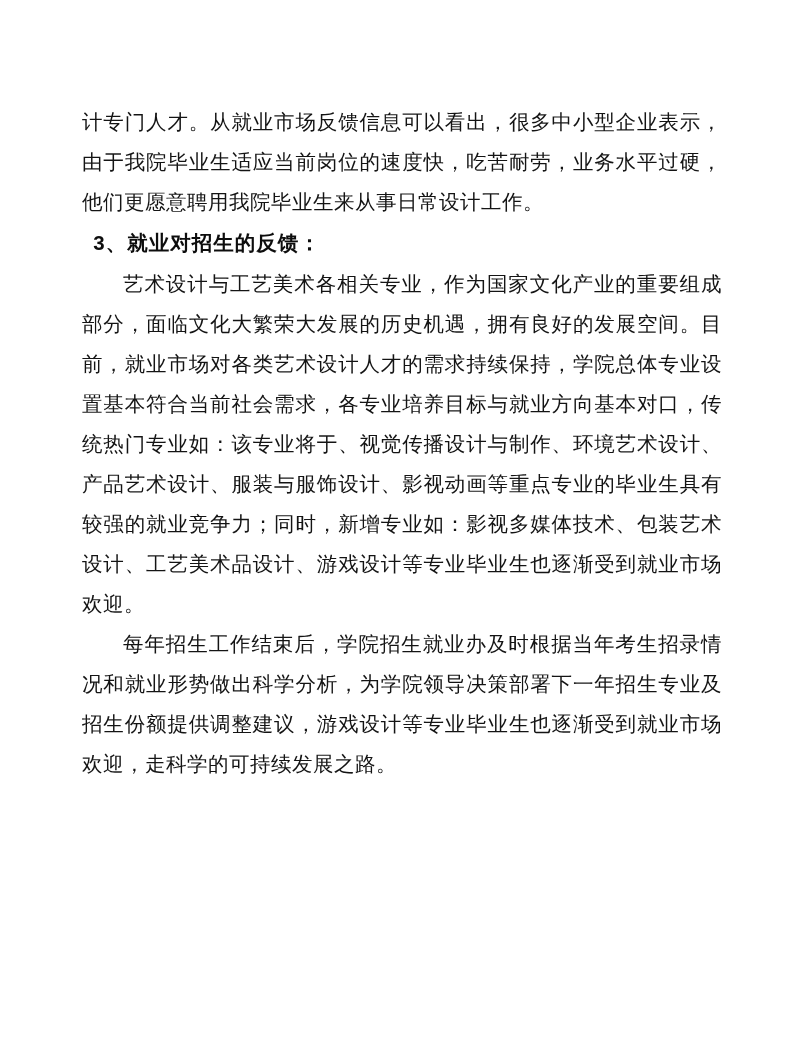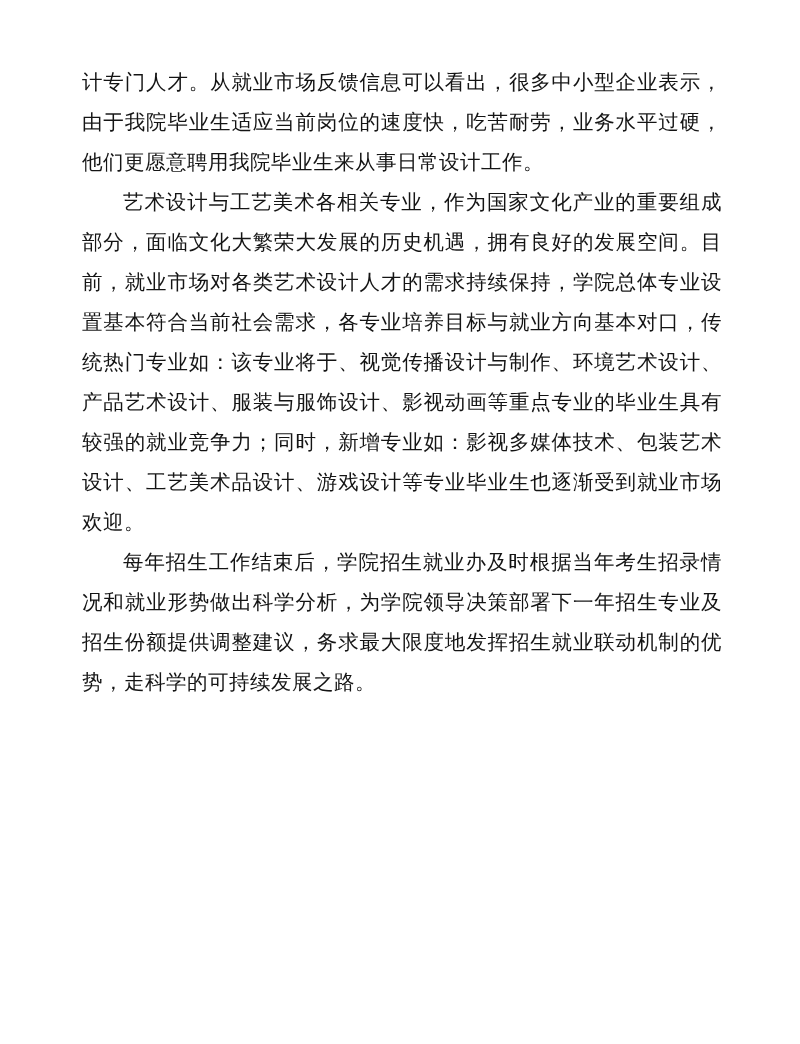--- a/index.html
+++ b/index.html
@@ -10,20 +10,21 @@
   .page {
     position: relative;
     width: 800px;
     height: 740px;
     background: #ffffff;
     box-sizing: border-box;
     padding: 62px 78px 0 82px;
     color: #141414;
     font-family: "Liberation Serif", "DejaVu Serif", serif;
     overflow: hidden;
+    margin-top: 40px;
   }
   p.body-para {
     margin: 0;
     font-size: 20.5px;
     line-height: 40px;
     letter-spacing: 0.5px;
     text-align: justify;
     text-justify: inter-character;
     word-break: break-all;
   }
@@ -50,21 +51,22 @@
     color: #141414;
   }
 </style>
 </head>
 <body>
 
 <div class="page">
 
   <p class="body-para">计专门人才。从就业市场反馈信息可以看出，很多中小型企业表示，由于我院毕业生适应当前岗位的速度快，吃苦耐劳，业务水平过硬，他们更愿意聘用我院毕业生来从事日常设计工作。</p>
 
+  <h3 class="section-heading">3、就业对招生的反馈：</h3>
 
   <p class="body-para indent">艺术设计与工艺美术各相关专业，作为国家文化产业的重要组成部分，面临文化大繁荣大发展的历史机遇，拥有良好的发展空间。目前，就业市场对各类艺术设计人才的需求持续保持，学院总体专业设置基本符合当前社会需求，各专业培养目标与就业方向基本对口，传统热门专业如：该专业将于、视觉传播设计与制作、环境艺术设计、产品艺术设计、服装与服饰设计、影视动画等重点专业的毕业生具有较强的就业竞争力；同时，新增专业如：影视多媒体技术、包装艺术设计、工艺美术品设计、游戏设计等专业毕业生也逐渐受到就业市场欢迎。</p>
 
 
-  <p class="body-para indent">每年招生工作结束后，学院招生就业办及时根据当年考生招录情况和就业形势做出科学分析，为学院领导决策部署下一年招生专业及招生份额提供调整建议，务求最大限度地发挥招生就业联动机制的优势，走科学的可持续发展之路。</p>
+  <p class="body-para indent">每年招生工作结束后，学院招生就业办及时根据当年考生招录情况和就业形势做出科学分析，为学院领导决策部署下一年招生专业及招生份额提供调整建议，游戏设计等专业毕业生也逐渐受到就业市场欢迎，走科学的可持续发展之路。</p>
 
   <div class="page-number">12</div>
 
 </div>
 
 </body></html>

